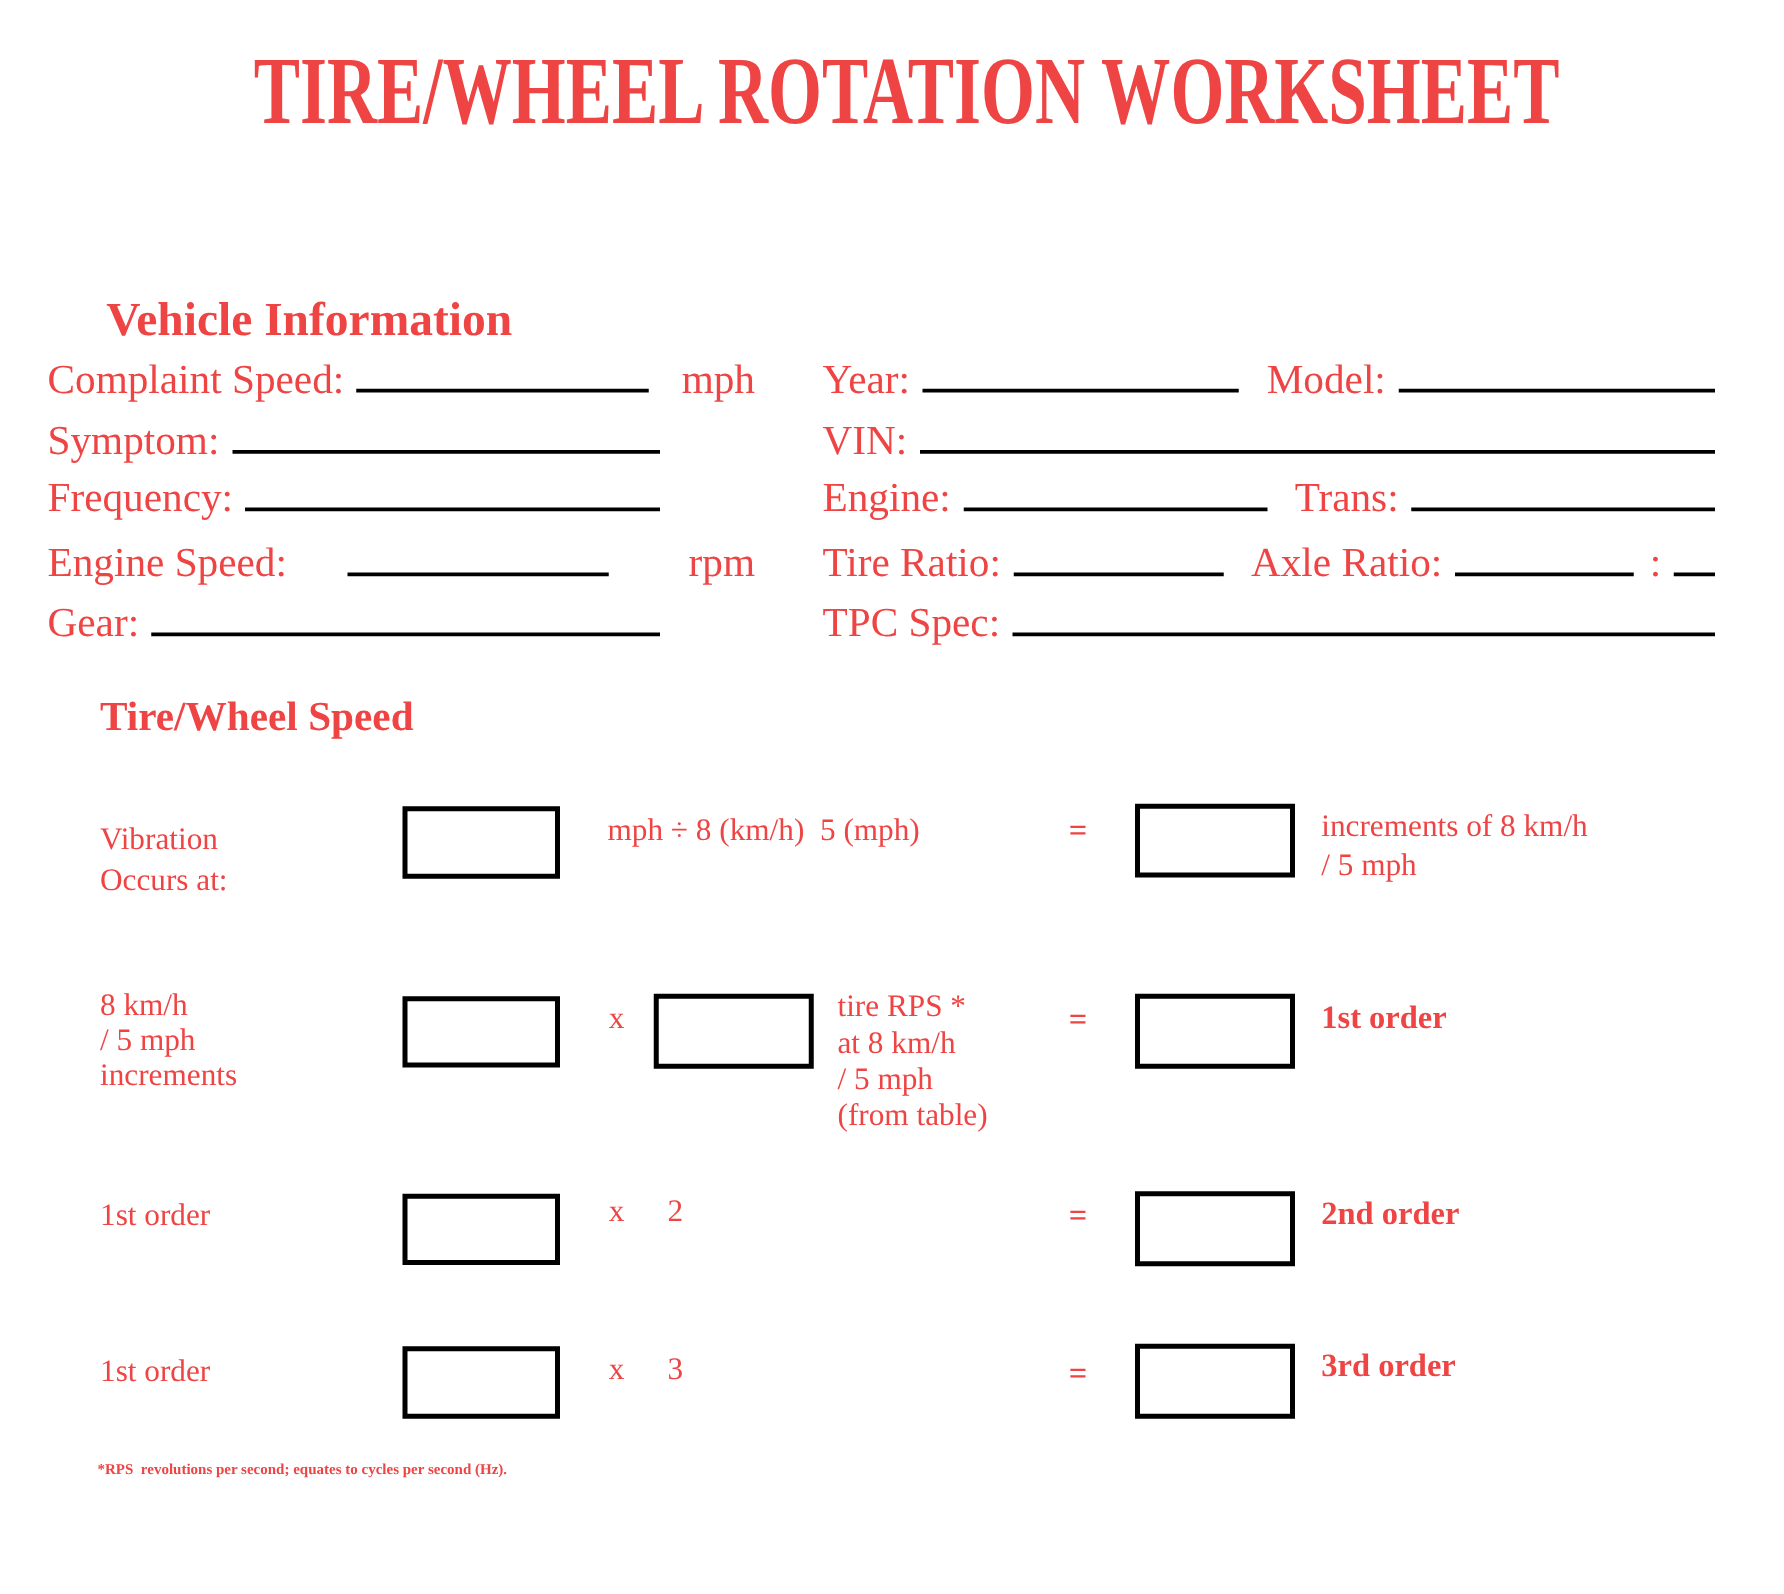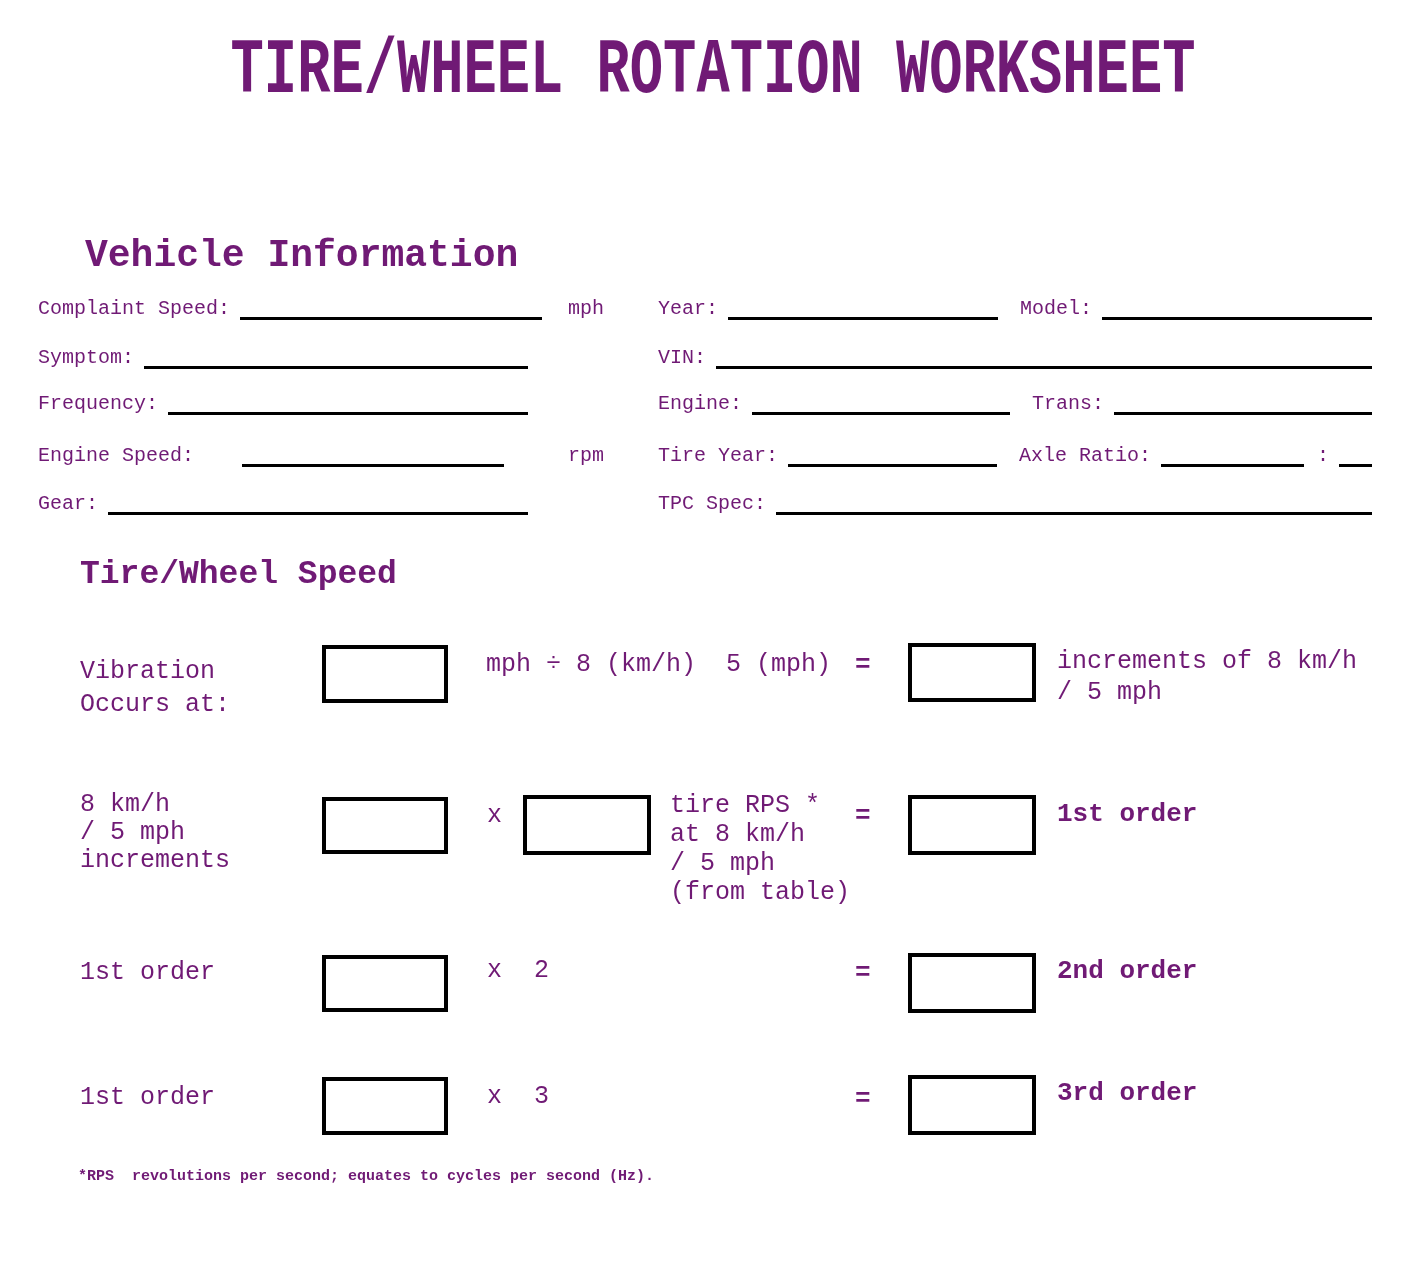--- a/index.html
+++ b/index.html
@@ -1,52 +1,52 @@
 <!DOCTYPE html>
 <html><head>
 <meta charset="utf-8">
 <style>
   * { margin:0; padding:0; box-sizing:border-box; }
   html,body { background:#ffffff; }
   .page {
     position:relative; width:1427px; height:1275px;
-    background:#ffffff; color:#701a75;
-    font-family:Liberation Mono, monospace; overflow:hidden;
+    background:#ffffff; color:#ef4444;
+    font-family:Liberation Serif, serif; overflow:hidden;
   }
   .abs { position:absolute; }
 
   .title-wrap { left:0; right:0; top:28px; text-align:center; }
   .title-wrap .title-text {
     display:inline-block; font-size:77px; font-weight:bold;
     transform:scaleX(0.72); transform-origin:center top; white-space:nowrap;
     letter-spacing:0px;
   }
 
   .section-heading { font-weight:bold; font-size:38px; white-space:nowrap; }
   .section-heading2 { font-weight:bold; font-size:33px; white-space:nowrap; }
 
-  .frow { display:flex; align-items:flex-end; font-size:20px; height:34px; }
+  .frow { display:flex; align-items:flex-start; font-size:33px; height:34px; }
   .frow .lbl { white-space:nowrap; }
   .line { border-bottom:3px solid #000; height:28px; margin-left:10px; }
   .grow { flex:1 1 auto; }
   .lbl2 { margin-left:22px; white-space:nowrap; }
   .unit { margin-left:26px; white-space:nowrap; }
 
   .box { border:4px solid #000; background:#ffffff; }
   .t25 { font-size:25px; line-height:33px; }
   .lh28 { line-height:28px; }
   .lh29 { line-height:29px; }
   .lh31 { line-height:31px; }
   .blockline { display:block; white-space:nowrap; }
   .eq { font-size:26px; font-weight:bold; }
   .op { font-size:25px; }
   .ord { font-size:26px; font-weight:bold; white-space:nowrap; }
   .rheading { font-size:30px; font-weight:bold; line-height:34px; white-space:nowrap; }
   .pre { white-space:pre; }
-  .foot { font-size:15px; font-weight:bold; white-space:pre;text-align:right; }
+  .foot { font-size:12px; font-weight:bold; white-space:pre;text-align:right; }
 </style>
 </head>
 <body>
 
 <div class="page">
 
   <div class="abs title-wrap">
     <span class="title-text">TIRE/WHEEL ROTATION WORKSHEET</span>
   </div>
 
@@ -92,21 +92,21 @@
   </div>
 
   <div class="abs frow" style="left:658px; top:381px; width:714px;">
     <span class="lbl">Engine:</span>
     <span class="line grow"></span>
     <span class="lbl lbl2">Trans:</span>
     <span class="line grow"></span>
   </div>
 
   <div class="abs frow" style="left:658px; top:433px; width:714px;">
-    <span class="lbl">Tire Year:</span>
+    <span class="lbl">Tire Ratio:</span>
     <span class="line grow"></span>
     <span class="lbl lbl2">Axle Ratio:</span>
     <span class="line" style="width:143px;"></span>
     <span class="lbl" style="margin-left:13px;">:</span>
     <span class="line" style="width:33px;"></span>
   </div>
 
   <div class="abs frow" style="left:658px; top:481px; width:714px;">
     <span class="lbl">TPC Spec:</span>
     <span class="line grow"></span>

